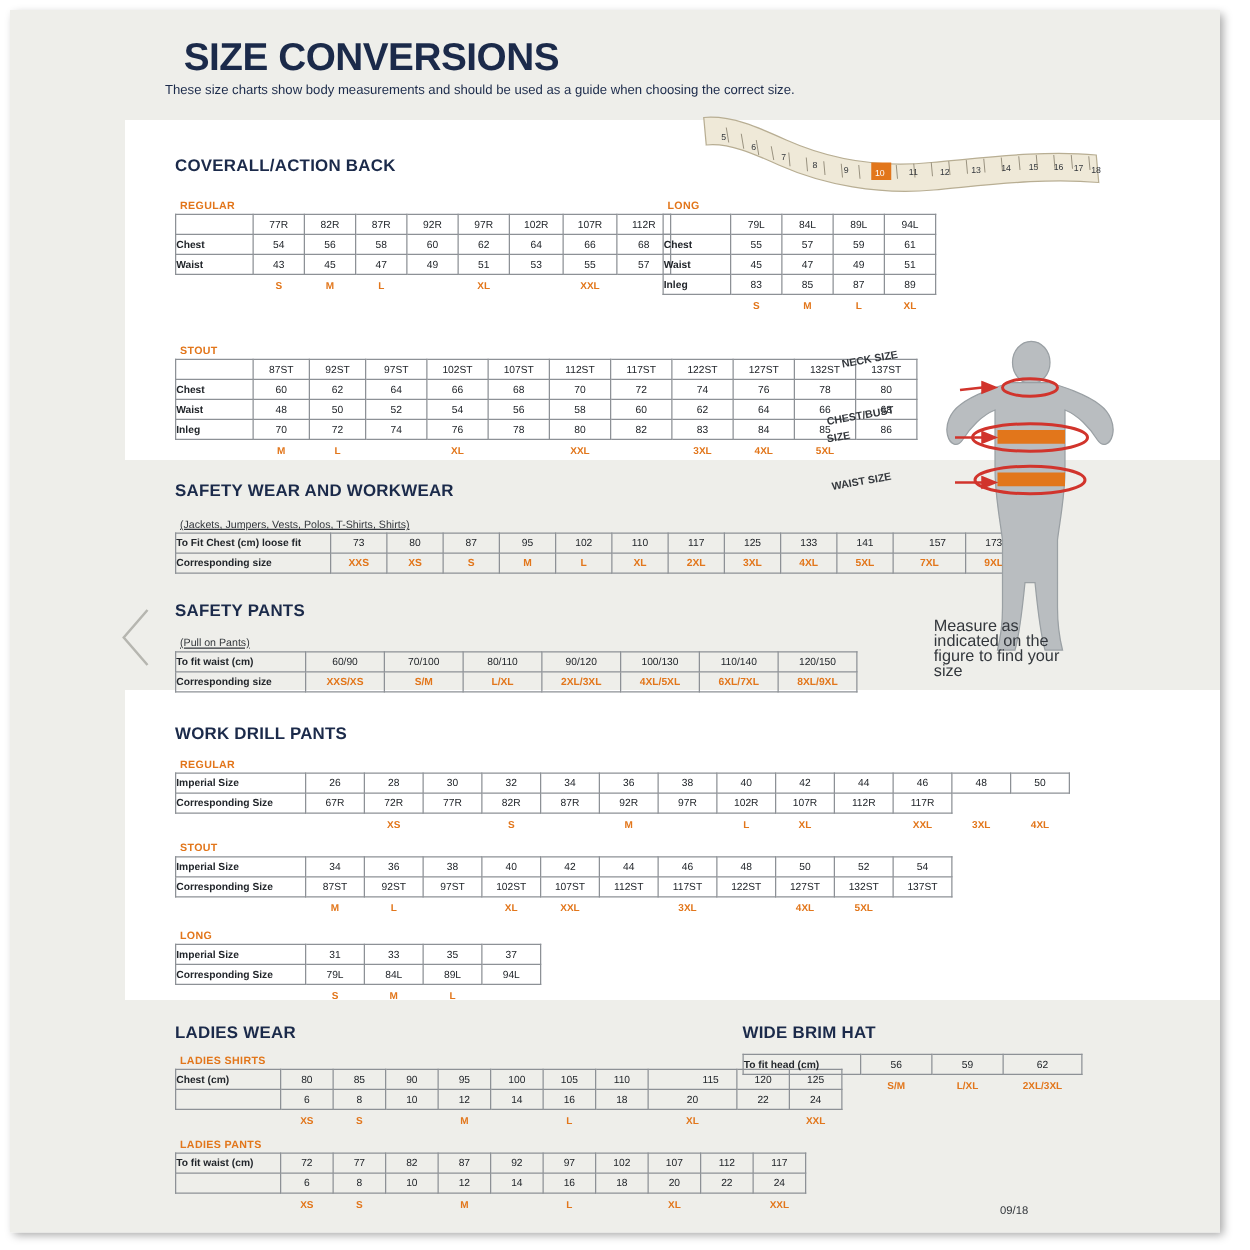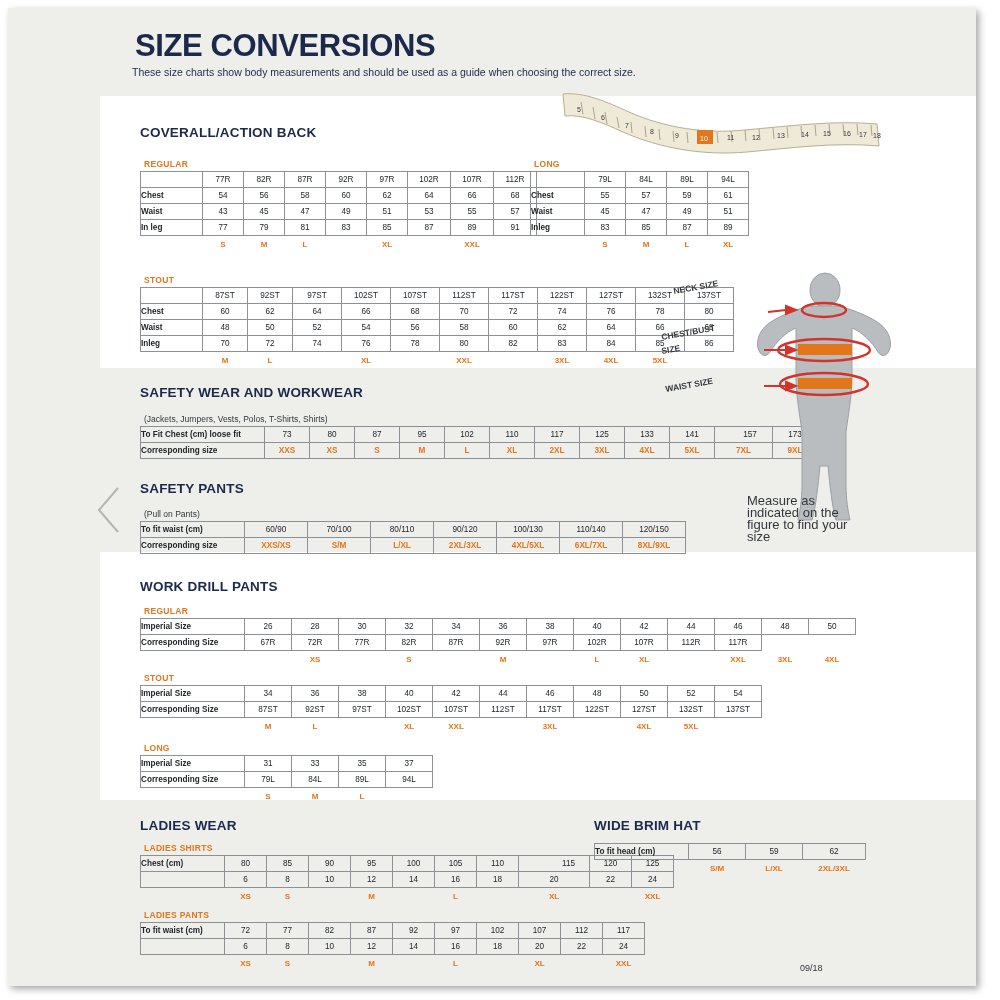--- a/index.html
+++ b/index.html
@@ -49,21 +49,21 @@
     left: 100px; top: 8px;
     width: 876px;
     height: 978px;
   }
   .beige-block {
     position: absolute;
     background: #eeeeea;
   }
   h1.title {
     position: absolute;
-    left: 35px;
+    left: 47px;
     top: 20px;
     margin: 0;
     font-size: 31px;
     font-weight: bold;
     letter-spacing: -0.4px;
     color: #1b2a4a;
   }
   .subtitle {
     position: absolute;
     left: 32px;
@@ -82,20 +82,21 @@
     position: absolute;
     font-size: 8.5px;
     font-weight: bold;
     color: #e2761b;
     letter-spacing: 0.3px;
   }
   .note {
     position: absolute;
     font-size: 8.5px;
     color: #33373c;
+    text-decoration: underline;
   }
   table.grid {
     position: absolute;
     border-collapse: collapse;
     font-size: 8.2px;
     color: #22262b;
   }
   table.grid td {
     border: 1px solid #8d9196;
     padding: 1px 3px;
@@ -236,31 +237,20 @@
         <td class="rowhead">Waist</td>
         <td>43</td>
         <td>45</td>
         <td>47</td>
         <td>49</td>
         <td>51</td>
         <td>53</td>
         <td>55</td>
         <td>57</td>
       </tr>
-      <tr>
-        <td class="rowhead">In leg</td>
-        <td>77</td>
-        <td>79</td>
-        <td>81</td>
-        <td>83</td>
-        <td>85</td>
-        <td>87</td>
-        <td>89</td>
-        <td>91</td>
-      </tr>
       <tr class="sizes">
         <td class="sz">&nbsp;</td>
         <td class="sz">S</td>
         <td class="sz">M</td>
         <td class="sz">L</td>
         <td class="sz">&nbsp;</td>
         <td class="sz">XL</td>
         <td class="sz">&nbsp;</td>
         <td class="sz">XXL</td>
       </tr>

